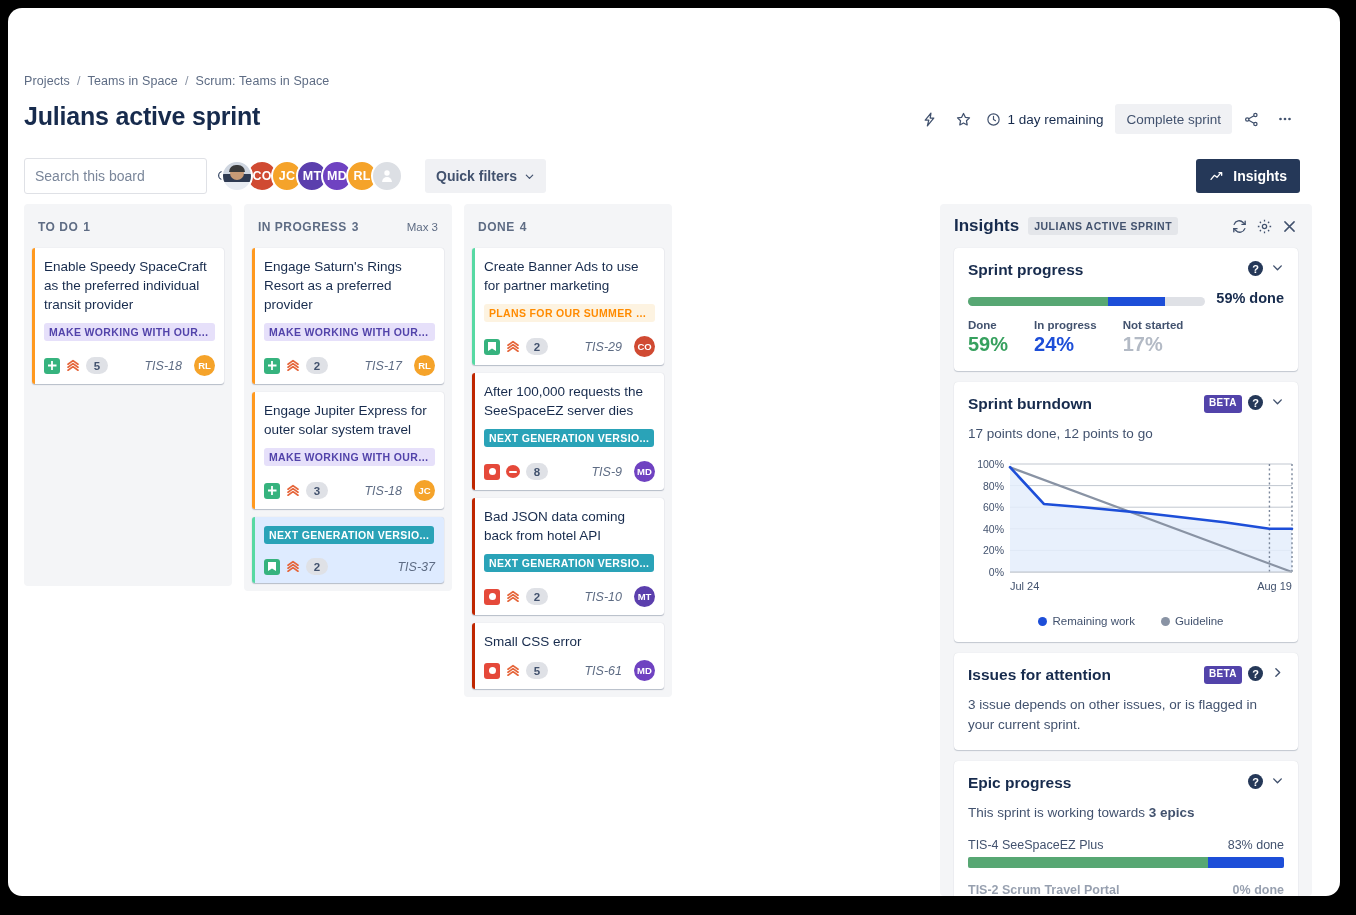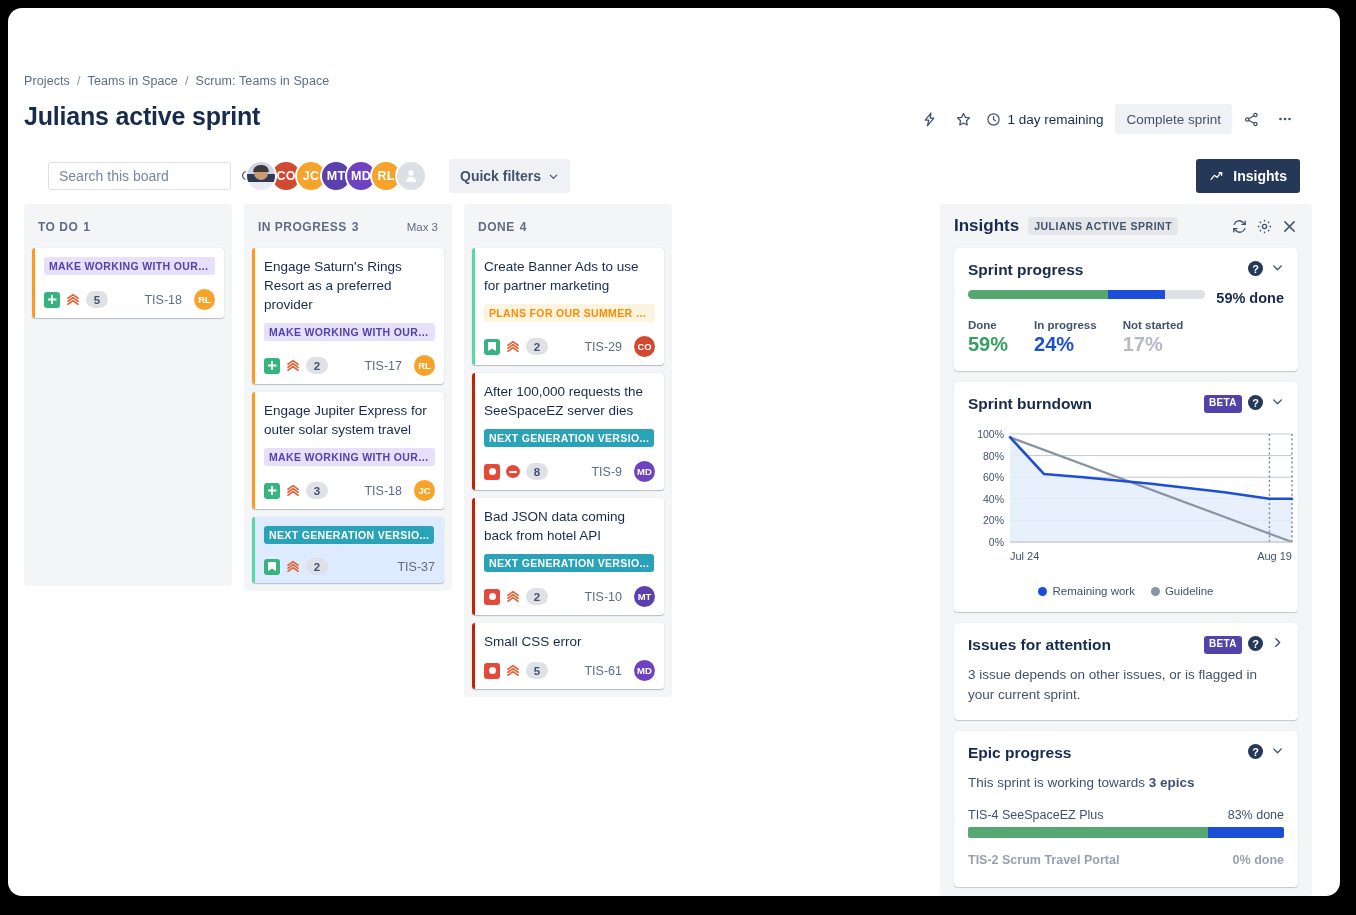--- a/index.html
+++ b/index.html
@@ -66,26 +66,25 @@
     display: flex; align-items: center;
   }
 
   
   .toolbar {
     position: absolute; left: 16px; top: 146px;
     right: 40px; height: 44px;
     display: flex; align-items: center; gap: 0;
   }
   .search-box {
-    width: 183px; height: 28px;
+    width: 183px; height: 36px;
     border: 1px solid #dfe1e6; border-radius: 3px;
     background: #fff;
     display: flex; align-items: center;
     padding: 0 10px;
-    margin-left: 24px;
   }
   .search-box input {
     flex: 1; border: none; outline: none;
     font-size: 14px; color: #172b4d;
     font-family: inherit; background: transparent;
   }
   .search-box input::placeholder { color: #7a869a; }
   .search-ic { color: #42526e; display: flex; }
 
   .avatars { display: flex; align-items: center; margin-left: 14px; }
@@ -219,21 +218,21 @@
   }
   .pts {
     background: #dfe1e6; color: #42526e;
     border-radius: 9px; min-width: 22px; height: 17px;
     font-size: 11.5px; font-weight: 600;
     display: flex; align-items: center; justify-content: center;
     padding: 0 6px;
   }
   .key {
     margin-left: auto; font-size: 12.5px;
-    color: #5e6c84; font-weight: 400;
+    color: #5e6c84; font-weight: 400; font-style: italic;
   }
   .mini-av {
     width: 21px; height: 21px; border-radius: 50%;
     display: flex; align-items: center; justify-content: center;
     color: #fff; font-size: 9.5px; font-weight: 700;
     margin-left: 6px; flex: 0 0 21px;
   }
 
   
   .insights {
@@ -275,41 +274,41 @@
     width: 15px; height: 15px; border-radius: 50%;
     background: #253858; color: #fff;
     font-size: 11px; font-weight: 700;
     display: flex; align-items: center; justify-content: center;
     margin-left: 7px; cursor: pointer;
   }
   .chev { margin-left: 8px; color: #42526e; cursor: pointer; display: flex; }
   .beta + .help-ic { margin-left: 6px; }
   .ins-card-head .beta:first-child { margin-left: auto; }
 
-  .prog-row { display: flex; align-items: flex-start; gap: 11px; margin-bottom: 13px; }
+  .prog-row { display: flex; align-items: flex-end; gap: 11px; margin-bottom: 13px; }
   .prog-bar {
     flex: 1; height: 9px; border-radius: 5px;
     background: #dfe1e6; overflow: hidden; display: flex;
   }
   .prog-bar .seg-done { background: #57a773; }
   .prog-bar .seg-prog { background: #1d4ed8; }
   .prog-label { font-size: 14.5px; font-weight: 700; color: #172b4d; white-space: nowrap; }
 
   .stats { display: flex; gap: 26px; }
   .stat-lbl { font-size: 11.5px; font-weight: 600; color: #42526e; margin-bottom: 2px; }
   .stat-val { font-size: 20px; font-weight: 700; }
 
   .ins-sub { font-size: 13.5px; color: #42526e; line-height: 20px; }
 
   .chart-wrap { margin-top: 10px; }
   .legend {
     display: flex; justify-content: center; gap: 16px;
     margin-top: 5px; font-size: 11.5px; color: #42526e;
   }
-  .legend span { display: flex; align-items: center; gap: 5px; }
+  .legend span { display: flex; align-items: center; gap: 5px; margin-left: 10px; }
   .legend i { width: 9px; height: 9px; border-radius: 50%; display: inline-block; }
 
   .epic-row-lbl { display: flex; align-items: baseline; margin-top: 15px; margin-bottom: 5px; }
   .epic-name { font-size: 12.5px; color: #42526e; }
   .epic-pct { margin-left: auto; font-size: 12.5px; color: #42526e; }
   .epic-bar { height: 11px; border-radius: 2px; background: #dfe1e6; display: flex; overflow: hidden; }
   .epic-bar .seg-done { background: #57a773; }
   .epic-bar .seg-prog { background: #1d4ed8; }
 
   .clipped { opacity: .55; font-weight: bold; }
@@ -415,21 +414,21 @@
       </button>
     </div>
 
     <div class="board">
           <div class="column">
             <div class="col-head">
               <span>TO DO</span>
               <span class="col-count">1</span>
             </div>
             <div class="col-body">
-              <div class="card" style="--bar: #ff991f;"><div class="epic-chip" style="background: rgb(230, 224, 250); color: rgb(82, 67, 170);">MAKE WORKING WITH OUR ...</div><div class="card-foot">
+              <div class="card" style="--bar: #ff991f;"><div class="card-title">Enable Speedy SpaceCraft as the preferred individual transit provider</div><div class="epic-chip" style="background: rgb(230, 224, 250); color: rgb(82, 67, 170);">MAKE WORKING WITH OUR ...</div><div class="card-foot">
                   <span class="type-ic story"></span>
                   <span class="prio high">
                     <svg width="14" height="14" viewBox="0 0 14 14" fill="none" stroke="#e5663b" stroke-width="1.7" stroke-linecap="round" stroke-linejoin="round">
                       <path d="M2 5.2 7 1.6l5 3.6"></path>
                       <path d="M2 8.2 7 4.6l5 3.6"></path>
                       <path d="M2 11.2 7 7.6l5 3.6"></path>
                     </svg>
                   </span>
                   <span class="pts">5</span>
                   <span class="key">TIS-18</span>
@@ -607,20 +606,21 @@
         <div class="ins-card-head">
           <span class="ins-card-title">Sprint burndown</span>
           <span class="beta">BETA</span>
           <span class="help-ic">?</span>
           <span class="chev">
             <svg width="13" height="13" viewBox="0 0 24 24" fill="none" stroke="currentColor" stroke-width="2.6" stroke-linecap="round" stroke-linejoin="round">
                   <path d="M5 9l7 7 7-7"></path>
                 </svg>
           </span>
         </div>
+        <div class="ins-sub">17 points done, 12 points to go</div>
         <div class="chart-wrap">
           <svg id="burndown-svg" width="336" height="152" viewBox="0 0 336 152">
                 <rect x="42" y="10" width="282" height="108" fill="#fff"></rect>
                 <line x1="42" y1="118" x2="324" y2="118" stroke="#c1c7d0" stroke-width="1"></line>
                 <line x1="42" y1="96.4" x2="324" y2="96.4" stroke="#c1c7d0" stroke-width="1"></line>
                 <line x1="42" y1="74.8" x2="324" y2="74.8" stroke="#c1c7d0" stroke-width="1"></line>
                 <line x1="42" y1="53.2" x2="324" y2="53.2" stroke="#c1c7d0" stroke-width="1"></line>
                 <line x1="42" y1="31.599999999999994" x2="324" y2="31.599999999999994" stroke="#c1c7d0" stroke-width="1"></line>
                 <line x1="42" y1="10" x2="324" y2="10" stroke="#c1c7d0" stroke-width="1"></line>
                 <text x="36" y="122" text-anchor="end" font-size="10.5" fill="#42526e" font-family="&quot;Liberation Sans&quot;, sans-serif">0%</text>

